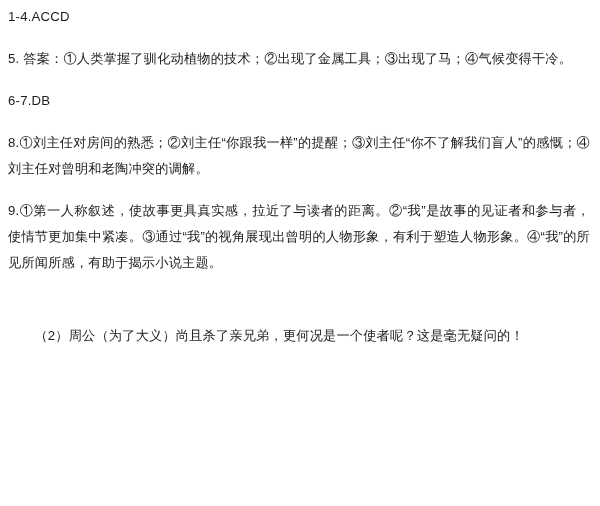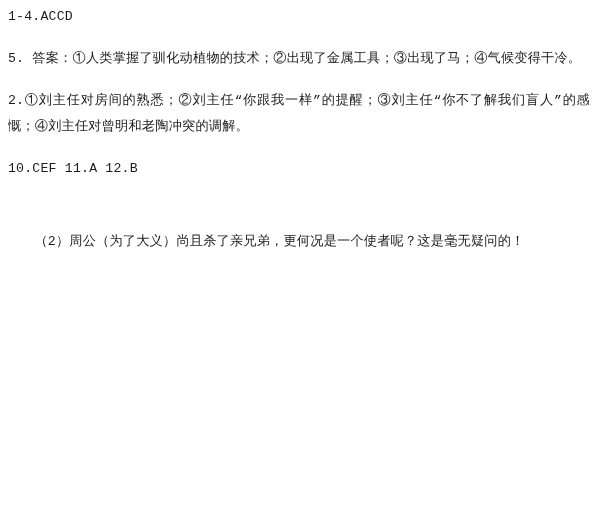--- a/index.html
+++ b/index.html
@@ -22,28 +22,28 @@
     background: #ffffff;
   }
   .para {
     font-size: 13.2px;
     line-height: 26px;
     letter-spacing: 0.2px;
     margin: 0 0 0 0;
     text-align: justify;
     color: #1c1c1c;
     word-break: break-word;
-    font-family: Liberation Mono, monospace;
   }
   .gap-md { margin-top: 16px; }
   .indent { text-indent: 2em; margin-top: 47px; }
   .tight { line-height: 25px; }
 </style>
 </head>
 <body>
 
 <div class="page">
   <p class="para">1-4.ACCD</p>
   <p class="para gap-md">5. 答案：①人类掌握了驯化动植物的技术；②出现了金属工具；③出现了马；④气候变得干冷。</p>
-  <p class="para gap-md">2.①刘主任对房间的熟悉；②刘主任“你跟我一样”的提醒；③刘主任“你不了解我们盲人”的感慨；④刘主任对曾明和老陶冲突的调解。</p>
-  <p class="para gap-md">10.CEF  11.A  12.B</p>
+  <p class="para gap-md">6-7.DB</p>
+  <p class="para gap-md">8.①刘主任对房间的熟悉；②刘主任“你跟我一样”的提醒；③刘主任“你不了解我们盲人”的感慨；④刘主任对曾明和老陶冲突的调解。</p>
+  <p class="para gap-md">9.①第一人称叙述，使故事更具真实感，拉近了与读者的距离。②“我”是故事的见证者和参与者，使情节更加集中紧凑。③通过“我”的视角展现出曾明的人物形象，有利于塑造人物形象。④“我”的所见所闻所感，有助于揭示小说主题。</p>
   <p class="para gap-md indent">（2）周公（为了大义）尚且杀了亲兄弟，更何况是一个使者呢？这是毫无疑问的！</p>
 </div>
 
 </body></html>

